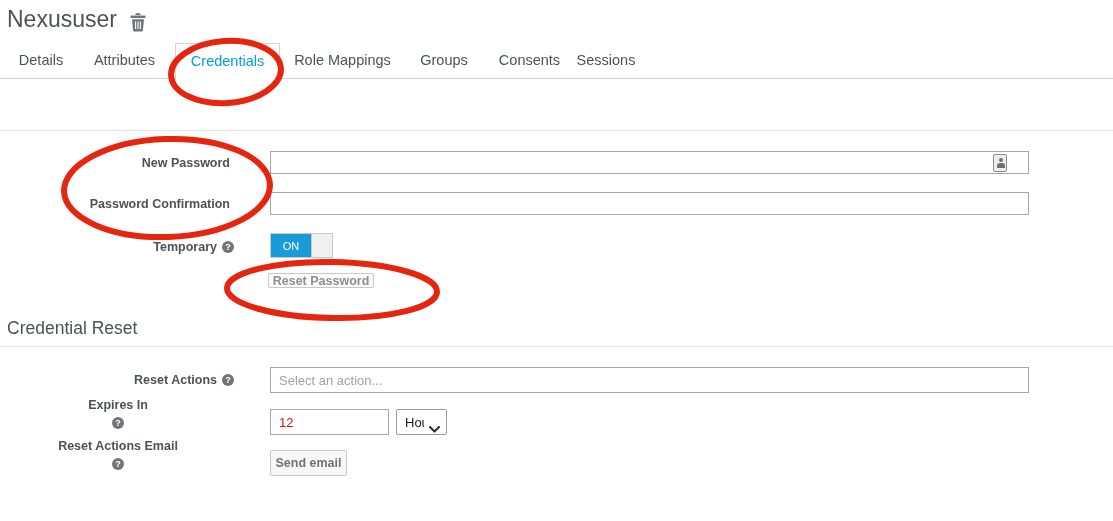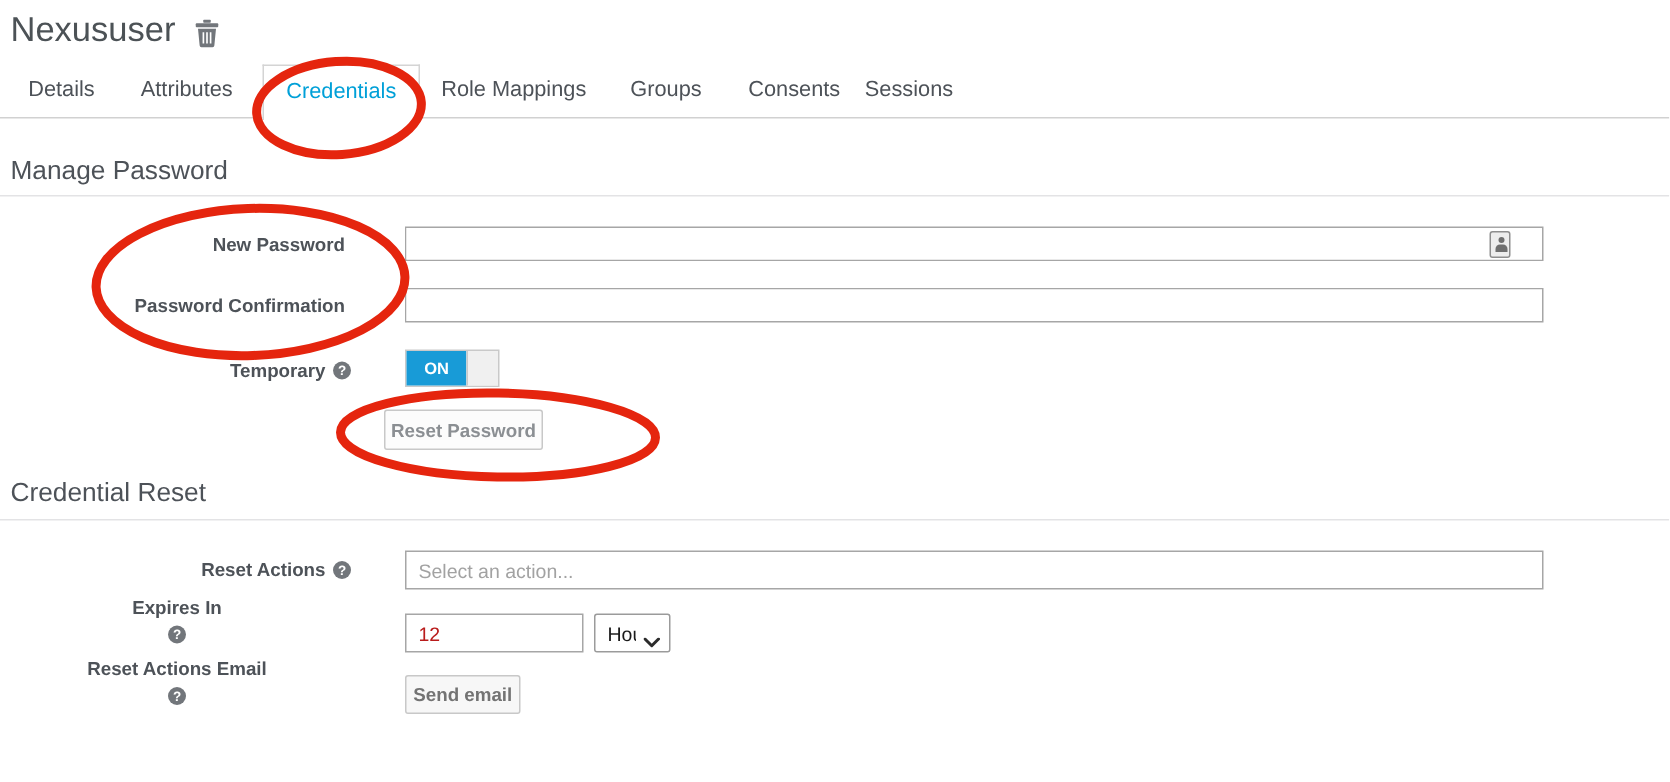--- a/index.html
+++ b/index.html
@@ -46,21 +46,21 @@
   .pw-input { border:none; width:100%; height:100%; outline:none; padding:0 8px; font-size:13px; }
   .autofill-icon { position:absolute; right:21px; top:2px; width:14px; height:18px;
                    border:1px solid #8e8e8e; border-radius:2px; background:#ededed; }
   .autofill-icon::before { content:""; position:absolute; left:4.5px; top:3px; width:4px; height:4px;
                    border-radius:50%; background:#6f6f6f; }
   .autofill-icon::after { content:""; position:absolute; left:2.5px; top:8px; width:8px; height:5px;
                    border-radius:3px 3px 0 0; background:#6f6f6f; }
 
   
   .toggle { left:270px; top:233px; width:63px; height:25px; border:1px solid #c9c9c9; display:flex; cursor:pointer; }
-  .toggle-on { width:40px; background:#189bd7; color:#fff; font-size:11px; font-weight:700;
+  .toggle-on { width:40px; background:#189bd7; color:#fff; font-size:11px; font-weight:400;
                display:flex; align-items:center; justify-content:center; }
   .toggle-handle { flex:1; background:#f0f0f0; border-left:1px solid #c9c9c9; }
 
   
   .ghost-btn { background:#fcfcfc; border:1px solid #c8c8c8; border-radius:2px; color:#8b8f93;
                font-family:"Liberation Sans",sans-serif; font-size:12.5px; font-weight:700; cursor:pointer; }
 
   
   .unit-select-wrap { left:396px; top:409px; width:51px; height:26px; }
   .unit-select { width:100%; height:100%; border:1px solid #9b9b9b; background:#fff; font-family:"Liberation Sans",sans-serif;
@@ -95,21 +95,20 @@
   <nav class="abs tabbar">
     <div class="tab tab-details">Details</div>
     <div class="tab tab-attributes">Attributes</div>
     <div class="tab tab-credentials active">Credentials</div>
     <div class="tab tab-rolemappings">Role Mappings</div>
     <div class="tab tab-groups">Groups</div>
     <div class="tab tab-consents">Consents</div>
     <div class="tab tab-sessions">Sessions</div>
   </nav>
 
-  <h2 class="abs section-heading" style="top:103px;">Manage Password</h2>
   <div class="abs section-rule" style="top:130px;"></div>
 
   <label class="abs flabel" style="left:0; top:155px;">
     <span>New Password</span>
   </label>
   <div class="abs pw-wrap" style="left:270px; top:151px; width:759px; height:23px;">
     <input type="password" class="pw-input" value="" style="">
     <span class="autofill-icon"></span>
   </div>
 
@@ -122,21 +121,21 @@
 
   <label class="abs flabel" style="left:2px; top:239px; width:232px;">
     <span>Temporary</span>
     <span class="help-icon">?</span>
   </label>
   <div class="abs toggle">
     <span class="toggle-on">ON</span>
     <span class="toggle-handle"></span>
   </div>
 
-  <button class="abs ghost-btn" style="left:256px; top:273px; width:106px; height:27px;">Reset Password</button>
+  <button class="abs ghost-btn" style="left:268px; top:273px; width:106px; height:15px;">Reset Password</button>
 
   <h2 class="abs section-heading" style="top:318px;">Credential Reset</h2>
   <div class="abs section-rule" style="top:346px;"></div>
 
   <label class="abs flabel" style="left:2px; top:372px; width:232px;">
     <span>Reset Actions</span>
     <span class="help-icon">?</span>
   </label>
   <input class="abs txt-input" style="left: 270px; top: 367px; width: 759px; height: 26px;" placeholder="Select an action...">
 

